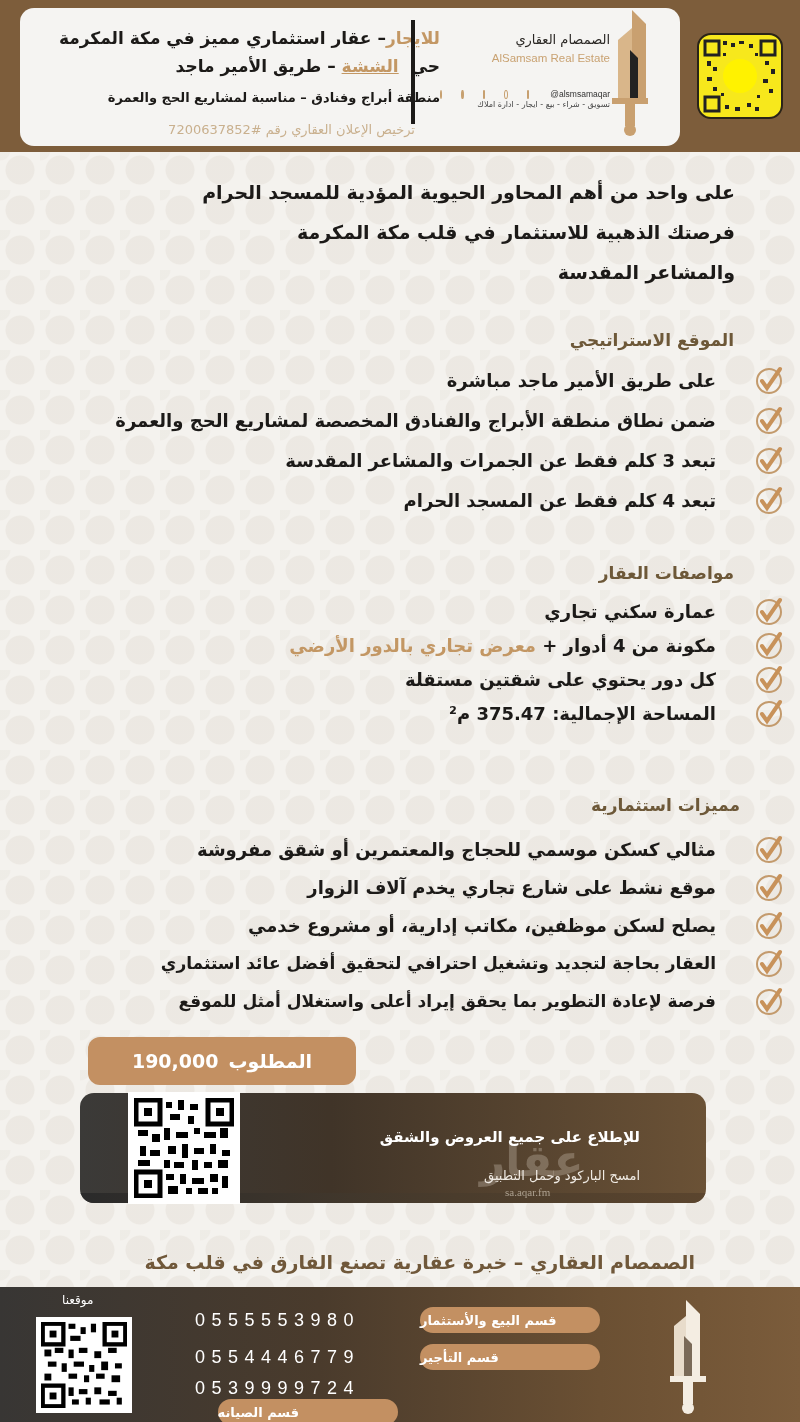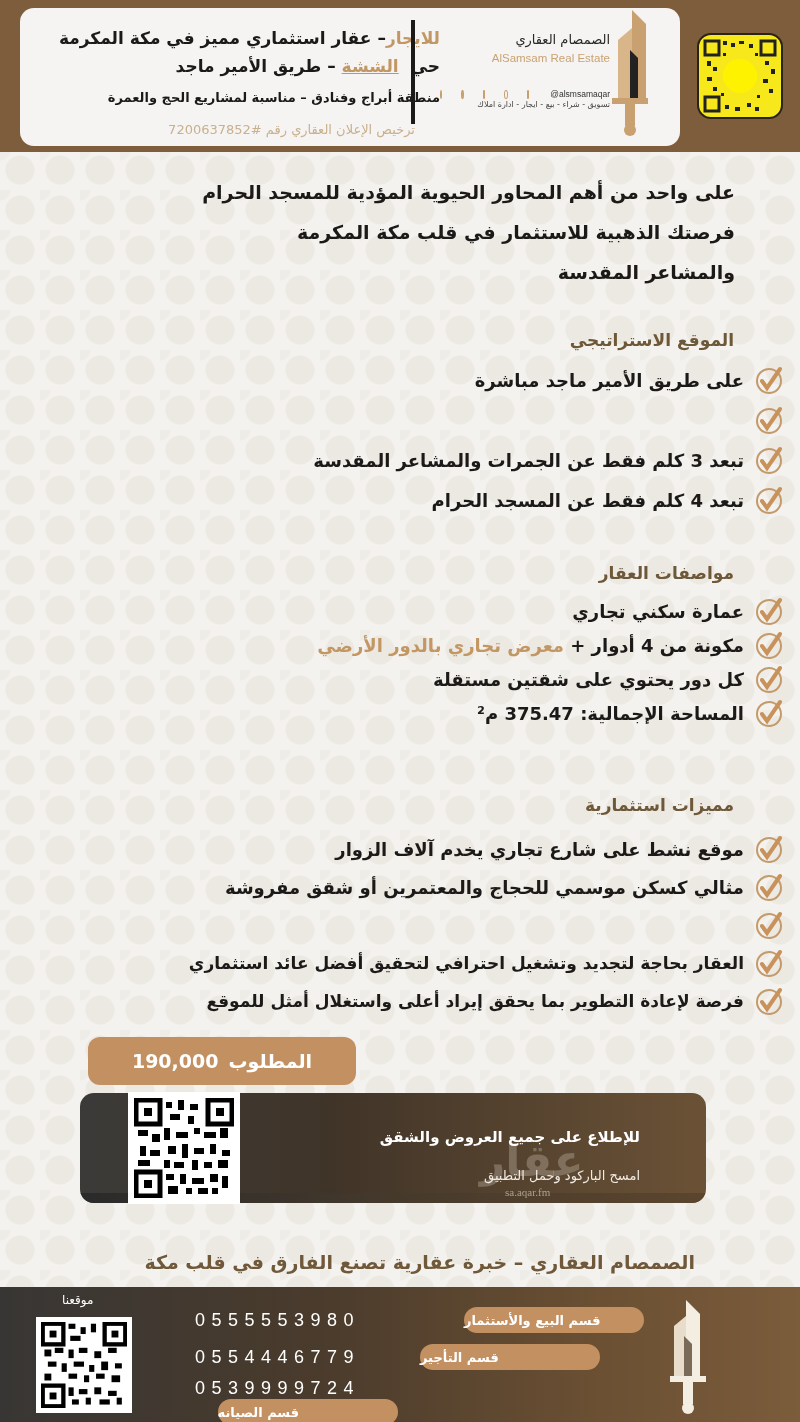--- a/index.html
+++ b/index.html
@@ -45,21 +45,21 @@
   .snap-qr {
     position: absolute; left: 697px; top: 33px; width: 86px; height: 86px;
     background: #f7e81c; border: 2px solid #2a2418; border-radius: 14px; overflow: hidden;
   }
   
   .intro { position: absolute; right: 65px; top: 172px; text-align: right; }
   .intro p { font-size: 19px; font-weight: bold; color: #1c1a18; line-height: 40px; white-space: nowrap; }
   
   .section-title { position: absolute; font-size: 17px; font-weight: bold; color: #6d5838; white-space: nowrap; }
   .check-list { position: absolute; right: 16px; list-style: none; }
-  .check-item { display: flex; align-items: center; height: 40px; justify-content: flex-start; }
+  .check-item { display: flex; align-items: center; height: 40px; justify-content: flex-start; gap: 28px; }
   .check-icon { width: 30px; height: 30px; margin-left: 10px; flex-shrink: 0; }
   .check-text { font-size: 18px; font-weight: bold; color: #1c1a18; white-space: nowrap; }
   .check-text .accent { color: #c39764; }
   
   .price-tab {
     position: absolute; left: 88px; top: 1037px; width: 268px; height: 48px;
     background: #c39062; border-radius: 12px 12px 12px 12px;
     display: flex; align-items: center; justify-content: center; gap: 10px;
     font-size: 19px; font-weight: bold; color: #fff;
   }
@@ -168,20 +168,21 @@
         <circle cx="15" cy="16" r="12" fill="none" stroke="#c39a6c" stroke-width="2"></circle>
         <path d="M8 16 L13 23 L26 4" fill="none" stroke="#c8925a" stroke-width="4" stroke-linecap="round"></path>
       </svg>
       <span class="check-text">على طريق الأمير ماجد مباشرة</span>
     </li>
   <li class="check-item">
       <svg class="check-icon" viewBox="0 0 30 30">
         <circle cx="15" cy="16" r="12" fill="none" stroke="#c39a6c" stroke-width="2"></circle>
         <path d="M8 16 L13 23 L26 4" fill="none" stroke="#c8925a" stroke-width="4" stroke-linecap="round"></path>
       </svg>
+      <span class="check-text">ضمن نطاق منطقة الأبراج والفنادق المخصصة لمشاريع الحج والعمرة</span>
     </li>
   <li class="check-item">
       <svg class="check-icon" viewBox="0 0 30 30">
         <circle cx="15" cy="16" r="12" fill="none" stroke="#c39a6c" stroke-width="2"></circle>
         <path d="M8 16 L13 23 L26 4" fill="none" stroke="#c8925a" stroke-width="4" stroke-linecap="round"></path>
       </svg>
       <span class="check-text">تبعد 3 كلم فقط عن الجمرات والمشاعر المقدسة</span>
     </li>
   <li class="check-item">
       <svg class="check-icon" viewBox="0 0 30 30">
@@ -217,41 +218,42 @@
     </li>
   <li class="check-item" style="height:34px">
       <svg class="check-icon" viewBox="0 0 30 30">
         <circle cx="15" cy="16" r="12" fill="none" stroke="#c39a6c" stroke-width="2"></circle>
         <path d="M8 16 L13 23 L26 4" fill="none" stroke="#c8925a" stroke-width="4" stroke-linecap="round"></path>
       </svg>
       <span class="check-text">المساحة الإجمالية: 375.47 م²</span>
     </li>
 </ul>
 
-<div class="section-title" style="right:66px;top:795px;">مميزات استثمارية</div>
+<div class="section-title" style="right:60px;top:795px;">مميزات استثمارية</div>
 <ul class="check-list" style="top:830px;">
   <li class="check-item" style="height:38px">
       <svg class="check-icon" viewBox="0 0 30 30">
         <circle cx="15" cy="16" r="12" fill="none" stroke="#c39a6c" stroke-width="2"></circle>
         <path d="M8 16 L13 23 L26 4" fill="none" stroke="#c8925a" stroke-width="4" stroke-linecap="round"></path>
       </svg>
+      <span class="check-text">مثالي كسكن موسمي للحجاج والمعتمرين أو شقق مفروشة</span>
+    </li>
+  <li class="check-item" style="height:38px">
+      <svg class="check-icon" viewBox="0 0 30 30">
+        <circle cx="15" cy="16" r="12" fill="none" stroke="#c39a6c" stroke-width="2"></circle>
+        <path d="M8 16 L13 23 L26 4" fill="none" stroke="#c8925a" stroke-width="4" stroke-linecap="round"></path>
+      </svg>
       <span class="check-text">موقع نشط على شارع تجاري يخدم آلاف الزوار</span>
     </li>
   <li class="check-item" style="height:38px">
       <svg class="check-icon" viewBox="0 0 30 30">
         <circle cx="15" cy="16" r="12" fill="none" stroke="#c39a6c" stroke-width="2"></circle>
         <path d="M8 16 L13 23 L26 4" fill="none" stroke="#c8925a" stroke-width="4" stroke-linecap="round"></path>
       </svg>
-      <span class="check-text">مثالي كسكن موسمي للحجاج والمعتمرين أو شقق مفروشة</span>
-    </li>
-  <li class="check-item" style="height:38px">
-      <svg class="check-icon" viewBox="0 0 30 30">
-        <circle cx="15" cy="16" r="12" fill="none" stroke="#c39a6c" stroke-width="2"></circle>
-        <path d="M8 16 L13 23 L26 4" fill="none" stroke="#c8925a" stroke-width="4" stroke-linecap="round"></path>
-      </svg>
+      <span class="check-text">يصلح لسكن موظفين، مكاتب إدارية، أو مشروع خدمي</span>
     </li>
   <li class="check-item" style="height:38px">
       <svg class="check-icon" viewBox="0 0 30 30">
         <circle cx="15" cy="16" r="12" fill="none" stroke="#c39a6c" stroke-width="2"></circle>
         <path d="M8 16 L13 23 L26 4" fill="none" stroke="#c8925a" stroke-width="4" stroke-linecap="round"></path>
       </svg>
       <span class="check-text" style="font-size:17px">العقار بحاجة لتجديد وتشغيل احترافي لتحقيق أفضل عائد استثماري</span>
     </li>
   <li class="check-item" style="height:38px">
       <svg class="check-icon" viewBox="0 0 30 30">
@@ -360,21 +362,21 @@
         <rect x="62" y="76" width="8" height="8"></rect>
         <rect x="78" y="80" width="10" height="6"></rect>
       <rect x="36" y="90" width="8" height="6"></rect>
         <rect x="52" y="88" width="6" height="8"></rect>
         <rect x="68" y="90" width="12" height="6"></rect>
         <rect x="88" y="88" width="6" height="8"></rect>
     </g>
   </svg>
 </div>
 
-<div class="dept-row" style="top:1307px;gap:44px;">
+<div class="dept-row" style="top:1307px;">
   <span class="dept-phone">0555553980</span>
   <span class="dept-pill">قسم البيع والأستثمار</span>
 </div>
 <div class="dept-row" style="top:1344px;">
   <span class="dept-phone">0554446779</span>
   <span class="dept-pill">قسم التأجير</span>
 </div>
 <div class="dept-row" style="top:1378px;flex-direction:column;">
   <span class="dept-phone">0539999724</span>
   <span class="dept-pill">قسم الصيانه</span>

